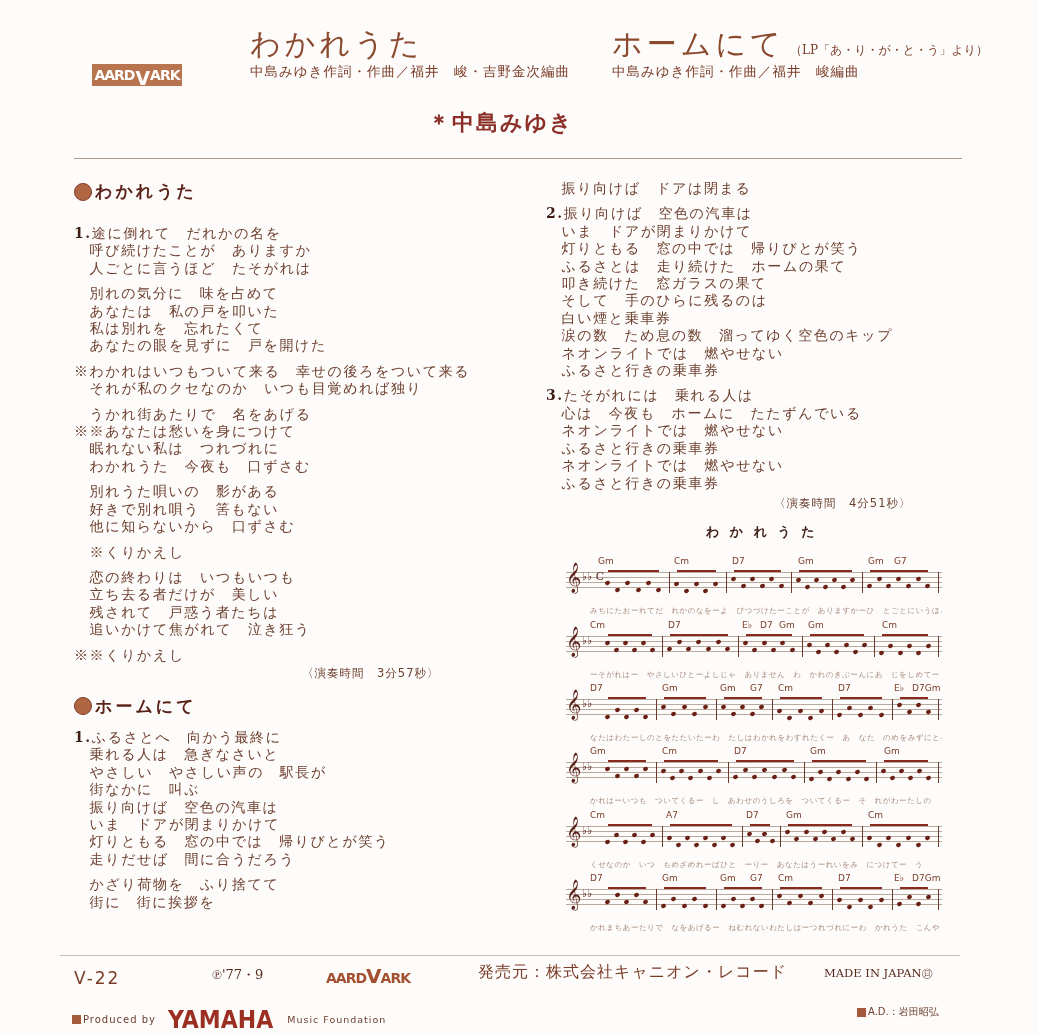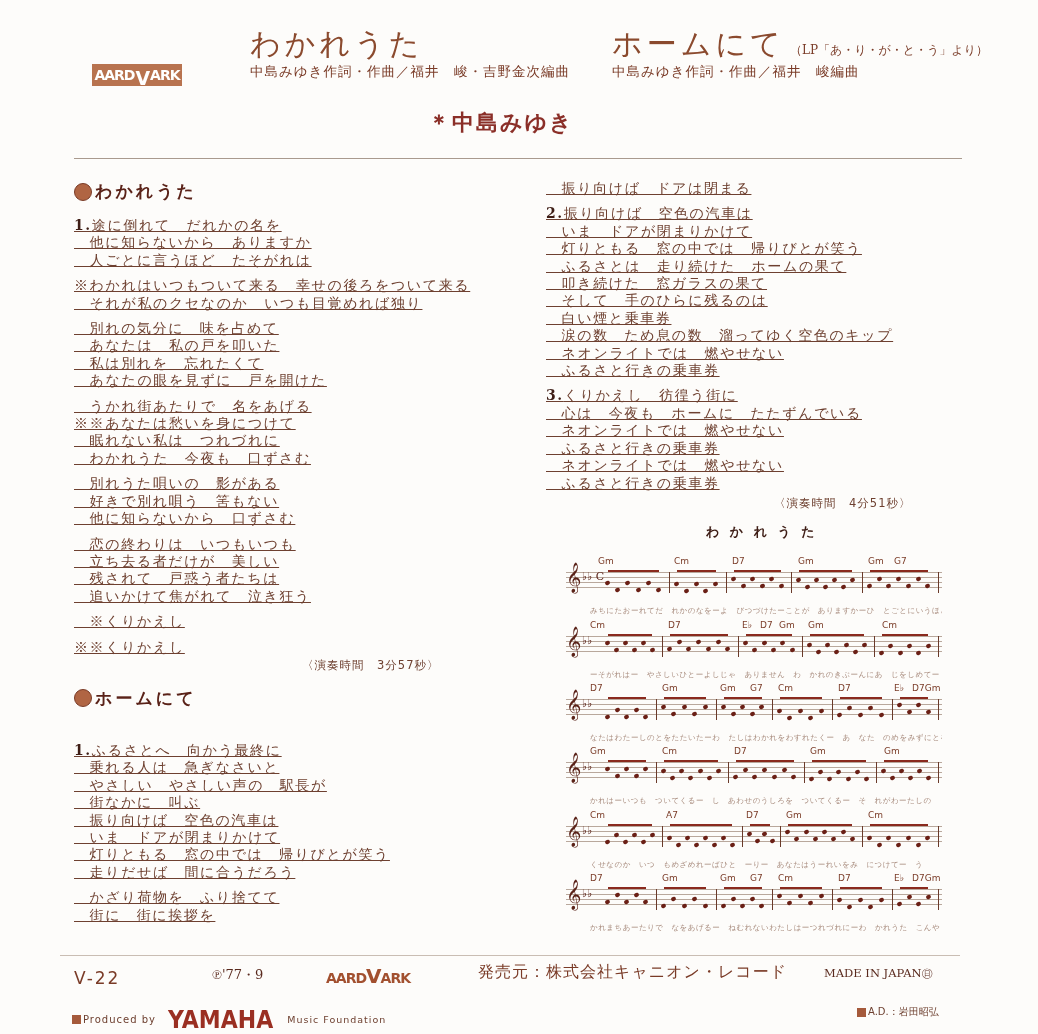--- a/index.html
+++ b/index.html
@@ -8,21 +8,21 @@
   .abs{position:absolute;}
   .logo{display:flex;align-items:center;justify-content:center;background:#b8734f;color:#fff;
         font-family:"DejaVu Sans","Liberation Sans",sans-serif;font-weight:bold;letter-spacing:-1px;position:relative;}
   .logo .v{font-size:1.35em;line-height:1;margin:0 1px;transform:translateY(3px);}
   .title{font-size:30px;color:#8b4a2e;letter-spacing:4px;font-family:"DejaVu Sans","Liberation Sans",sans-serif;font-weight:300;}
   .credit{font-size:13.5px;color:#7a3b27;letter-spacing:1px;font-family:"DejaVu Sans","Liberation Sans",sans-serif;}
   .artist{font-size:22px;color:#8b2f28;letter-spacing:2px;font-family:"DejaVu Sans","Liberation Sans",sans-serif;font-weight:bold;}
   .hr{height:1px;background:#a99a8e;}
   .sec{font-size:17px;font-weight:bold;color:#5a2218;letter-spacing:3px;font-family:"DejaVu Sans","Liberation Sans",sans-serif;display:flex;align-items:center;}
   .dot{width:16px;height:16px;border-radius:50%;background:#b06543;display:inline-block;margin-right:3px;border:1px solid #7a3b27;}
-  .lyr{font-size:14px;line-height:17.4px;color:#6e4030;letter-spacing:1.6px;white-space:pre;text-decoration:underline;}
+  .lyr{font-size:14px;line-height:17.4px;color:#6e4030;letter-spacing:1.6px;white-space:pre;}
   .stanza{margin-bottom:8px;}
   .num{font-weight:bold;color:#3e1d15;}
   .dur{font-size:11.5px;color:#6e4030;letter-spacing:1px;font-family:"DejaVu Sans","Liberation Sans",sans-serif;}
   .staffwrap{position:absolute;left:566px;width:376px;}
   .staff-lines{position:absolute;left:0;right:0;top:16px;height:20px;
      background:repeating-linear-gradient(to bottom,#b9a89c 0,#b9a89c 1px,transparent 1px,transparent 5px);}
   .chords{position:absolute;top:0;left:0;right:0;height:14px;font-size:9px;color:#7a3b27;font-family:"DejaVu Sans","Liberation Sans",sans-serif;}
   .chords span{position:absolute;}
   .slyr{position:absolute;top:50px;left:24px;right:0;font-size:7.5px;color:#a78a7c;white-space:nowrap;overflow:hidden;letter-spacing:0.5px;}
   .clef{position:absolute;left:0;top:8px;font-size:26px;color:#5a2218;line-height:1;}
@@ -52,46 +52,46 @@
 
 <div class="abs artist" style="left:428px;top:108px;">＊中島みゆき</div>
 
 <div class="abs hr" style="left:74px;top:158px;width:888px;"></div>
 
 <div class="abs" style="left:74px;top:180px;width:450px;">
   <div class="sec">
     <span class="dot"></span>
     <span>わかれうた</span>
   </div>
-  <div id="song1-lyrics" style="margin-top:14px;">
-      <div class="stanza lyr"><div><span class="num">1.</span><span>途に倒れて　だれかの名を</span></div><div><span>　他に知らないから　ありますか</span></div><div><span>　人ごとに言うほど　たそがれは</span></div></div>
+  <div id="song1-lyrics" style="margin-top:22px;">
+      <div class="stanza lyr"><div><span class="num">1.</span><span>途に倒れて　だれかの名を</span></div><div><span>　呼び続けたことが　ありますか</span></div><div><span>　人ごとに言うほど　たそがれは</span></div></div>
+      <div class="stanza lyr"><div><span>　別れの気分に　味を占めて</span></div><div><span>　あなたは　私の戸を叩いた</span></div><div><span>　私は別れを　忘れたくて</span></div><div><span>　あなたの眼を見ずに　戸を開けた</span></div></div>
       <div class="stanza lyr"><div><span>※わかれはいつもついて来る　幸せの後ろをついて来る</span></div><div><span>　それが私のクセなのか　いつも目覚めれば独り</span></div></div>
-      <div class="stanza lyr"><div><span>　別れの気分に　味を占めて</span></div><div><span>　あなたは　私の戸を叩いた</span></div><div><span>　私は別れを　忘れたくて</span></div><div><span>　あなたの眼を見ずに　戸を開けた</span></div></div>
       <div class="stanza lyr"><div><span>　うかれ街あたりで　名をあげる</span></div><div><span>※※あなたは愁いを身につけて</span></div><div><span>　眠れない私は　つれづれに</span></div><div><span>　わかれうた　今夜も　口ずさむ</span></div></div>
       <div class="stanza lyr"><div><span>　別れうた唄いの　影がある</span></div><div><span>　好きで別れ唄う　筈もない</span></div><div><span>　他に知らないから　口ずさむ</span></div></div>
+      <div class="stanza lyr"><div><span>　※くりかえし</span></div></div>
       <div class="stanza lyr"><div><span>　恋の終わりは　いつもいつも</span></div><div><span>　立ち去る者だけが　美しい</span></div><div><span>　残されて　戸惑う者たちは</span></div><div><span>　追いかけて焦がれて　泣き狂う</span></div></div>
-      <div class="stanza lyr"><div><span>　※くりかえし</span></div></div>
       <div class="stanza lyr"><div><span>※※くりかえし</span></div></div>
     </div>
   <div class="dur" style="margin-left:228px;margin-top:-6px;">〈演奏時間　3分57秒〉</div>
   <div class="sec" style="margin-top:14px;">
     <span class="dot"></span>
     <span>ホームにて</span>
   </div>
-  <div id="song2-lyrics" style="margin-top:32px;">
+  <div id="song2-lyrics" style="margin-top:11px;">
       <div class="stanza lyr"><div><span class="num">1.</span><span>ふるさとへ　向かう最終に</span></div><div><span>　乗れる人は　急ぎなさいと</span></div><div><span>　やさしい　やさしい声の　駅長が</span></div><div><span>　街なかに　叫ぶ</span></div><div><span>　振り向けば　空色の汽車は</span></div><div><span>　いま　ドアが閉まりかけて</span></div><div><span>　灯りともる　窓の中では　帰りびとが笑う</span></div><div><span>　走りだせば　間に合うだろう</span></div></div>
       <div class="stanza lyr"><div><span>　かざり荷物を　ふり捨てて</span></div><div><span>　街に　街に挨拶を</span></div></div>
     </div>
 </div>
 
 <div class="abs" style="left:546px;top:180px;width:420px;">
   <div id="right-lyrics">
       <div class="stanza lyr"><div><span>　振り向けば　ドアは閉まる</span></div></div>
       <div class="stanza lyr"><div><span class="num">2.</span><span>振り向けば　空色の汽車は</span></div><div><span>　いま　ドアが閉まりかけて</span></div><div><span>　灯りともる　窓の中では　帰りびとが笑う</span></div><div><span>　ふるさとは　走り続けた　ホームの果て</span></div><div><span>　叩き続けた　窓ガラスの果て</span></div><div><span>　そして　手のひらに残るのは</span></div><div><span>　白い煙と乗車券</span></div><div><span>　涙の数　ため息の数　溜ってゆく空色のキップ</span></div><div><span>　ネオンライトでは　燃やせない</span></div><div><span>　ふるさと行きの乗車券</span></div></div>
-      <div class="stanza lyr"><div><span class="num">3.</span><span>くりかえし　彷徨う街に</span></div><div><span>　心は　今夜も　ホームに　たたずんでいる</span></div><div><span>　ネオンライトでは　燃やせない</span></div><div><span>　ふるさと行きの乗車券</span></div><div><span>　ネオンライトでは　燃やせない</span></div><div><span>　ふるさと行きの乗車券</span></div></div>
+      <div class="stanza lyr"><div><span class="num">3.</span><span>たそがれには　乗れる人は</span></div><div><span>　心は　今夜も　ホームに　たたずんでいる</span></div><div><span>　ネオンライトでは　燃やせない</span></div><div><span>　ふるさと行きの乗車券</span></div><div><span>　ネオンライトでは　燃やせない</span></div><div><span>　ふるさと行きの乗車券</span></div></div>
     </div>
   <div class="dur" style="margin-left:228px;margin-top:-4px;">〈演奏時間　4分51秒〉</div>
   <div style="margin-left:160px;margin-top:12px;font-size:13px;letter-spacing:3px;font-weight:bold;color:#3e1d15;font-family:'DejaVu Sans','Liberation Sans',sans-serif;">わ か れ う た</div>
 </div>
 
 <div id="score">
     <div class="staffwrap" style="top: 556px; height: 62px;">
       <div class="chords">
         <span style="left: 32px;">Gm</span>
         <span style="left: 108px;">Cm</span>

